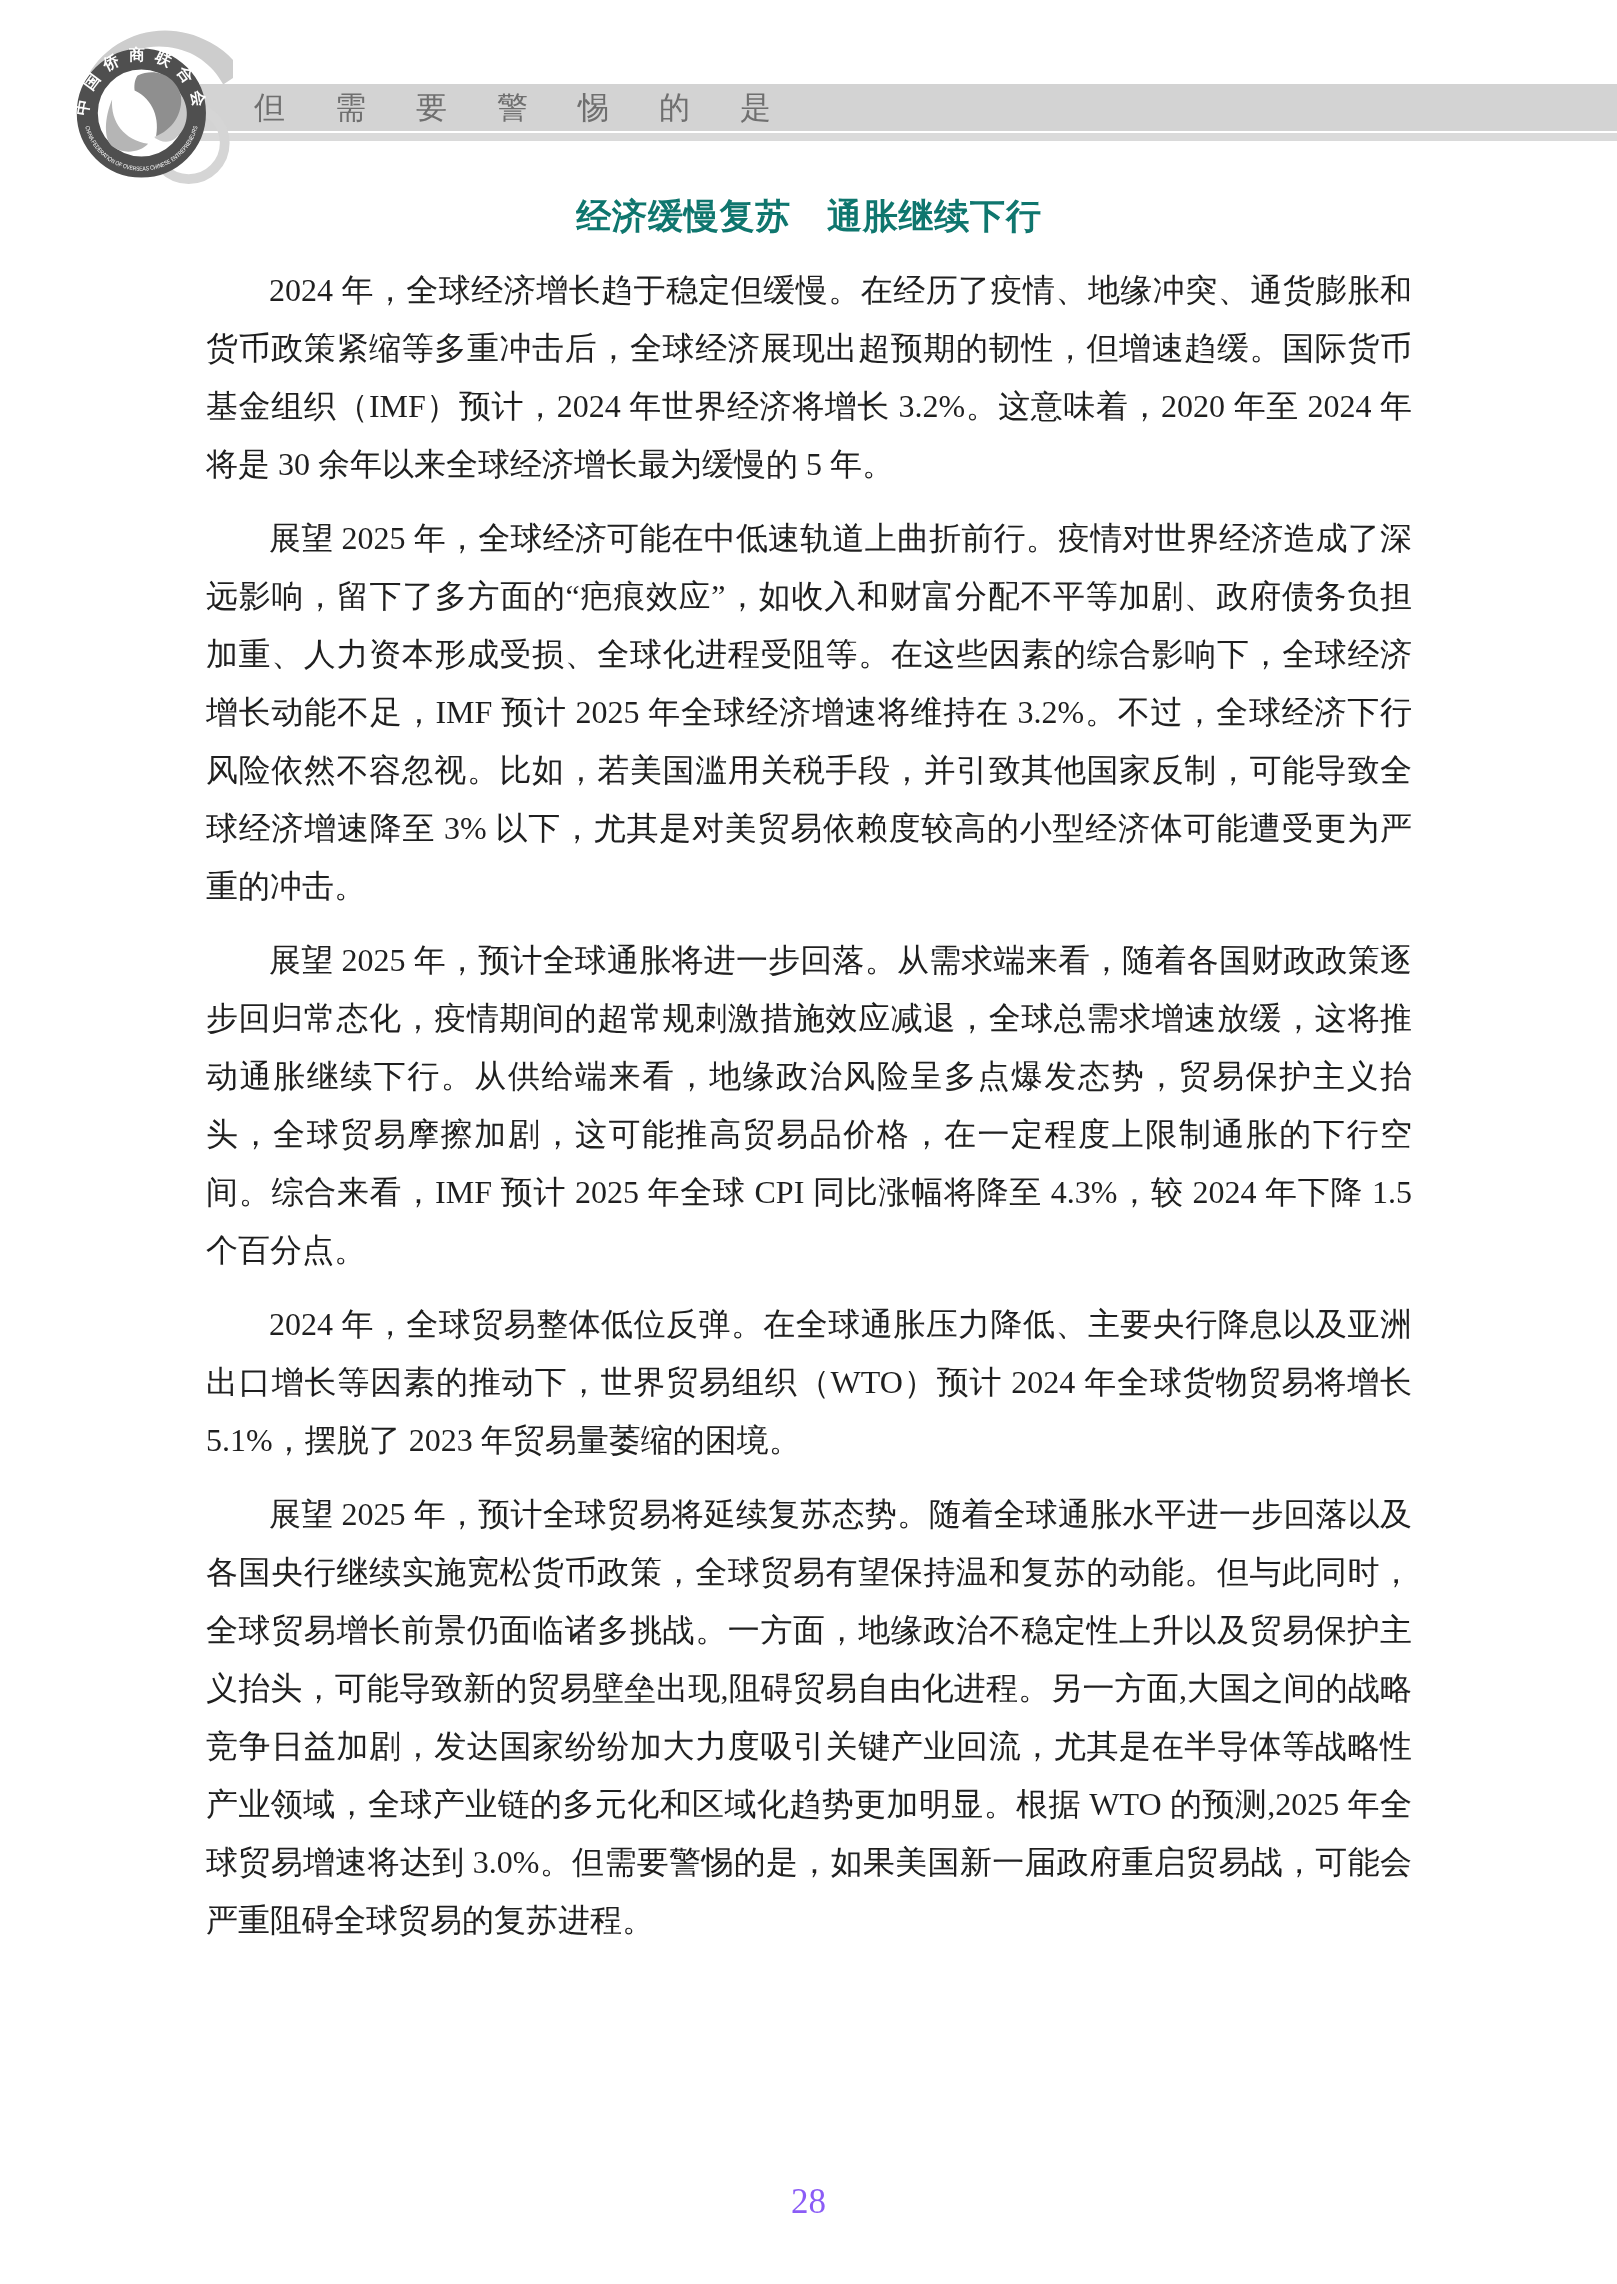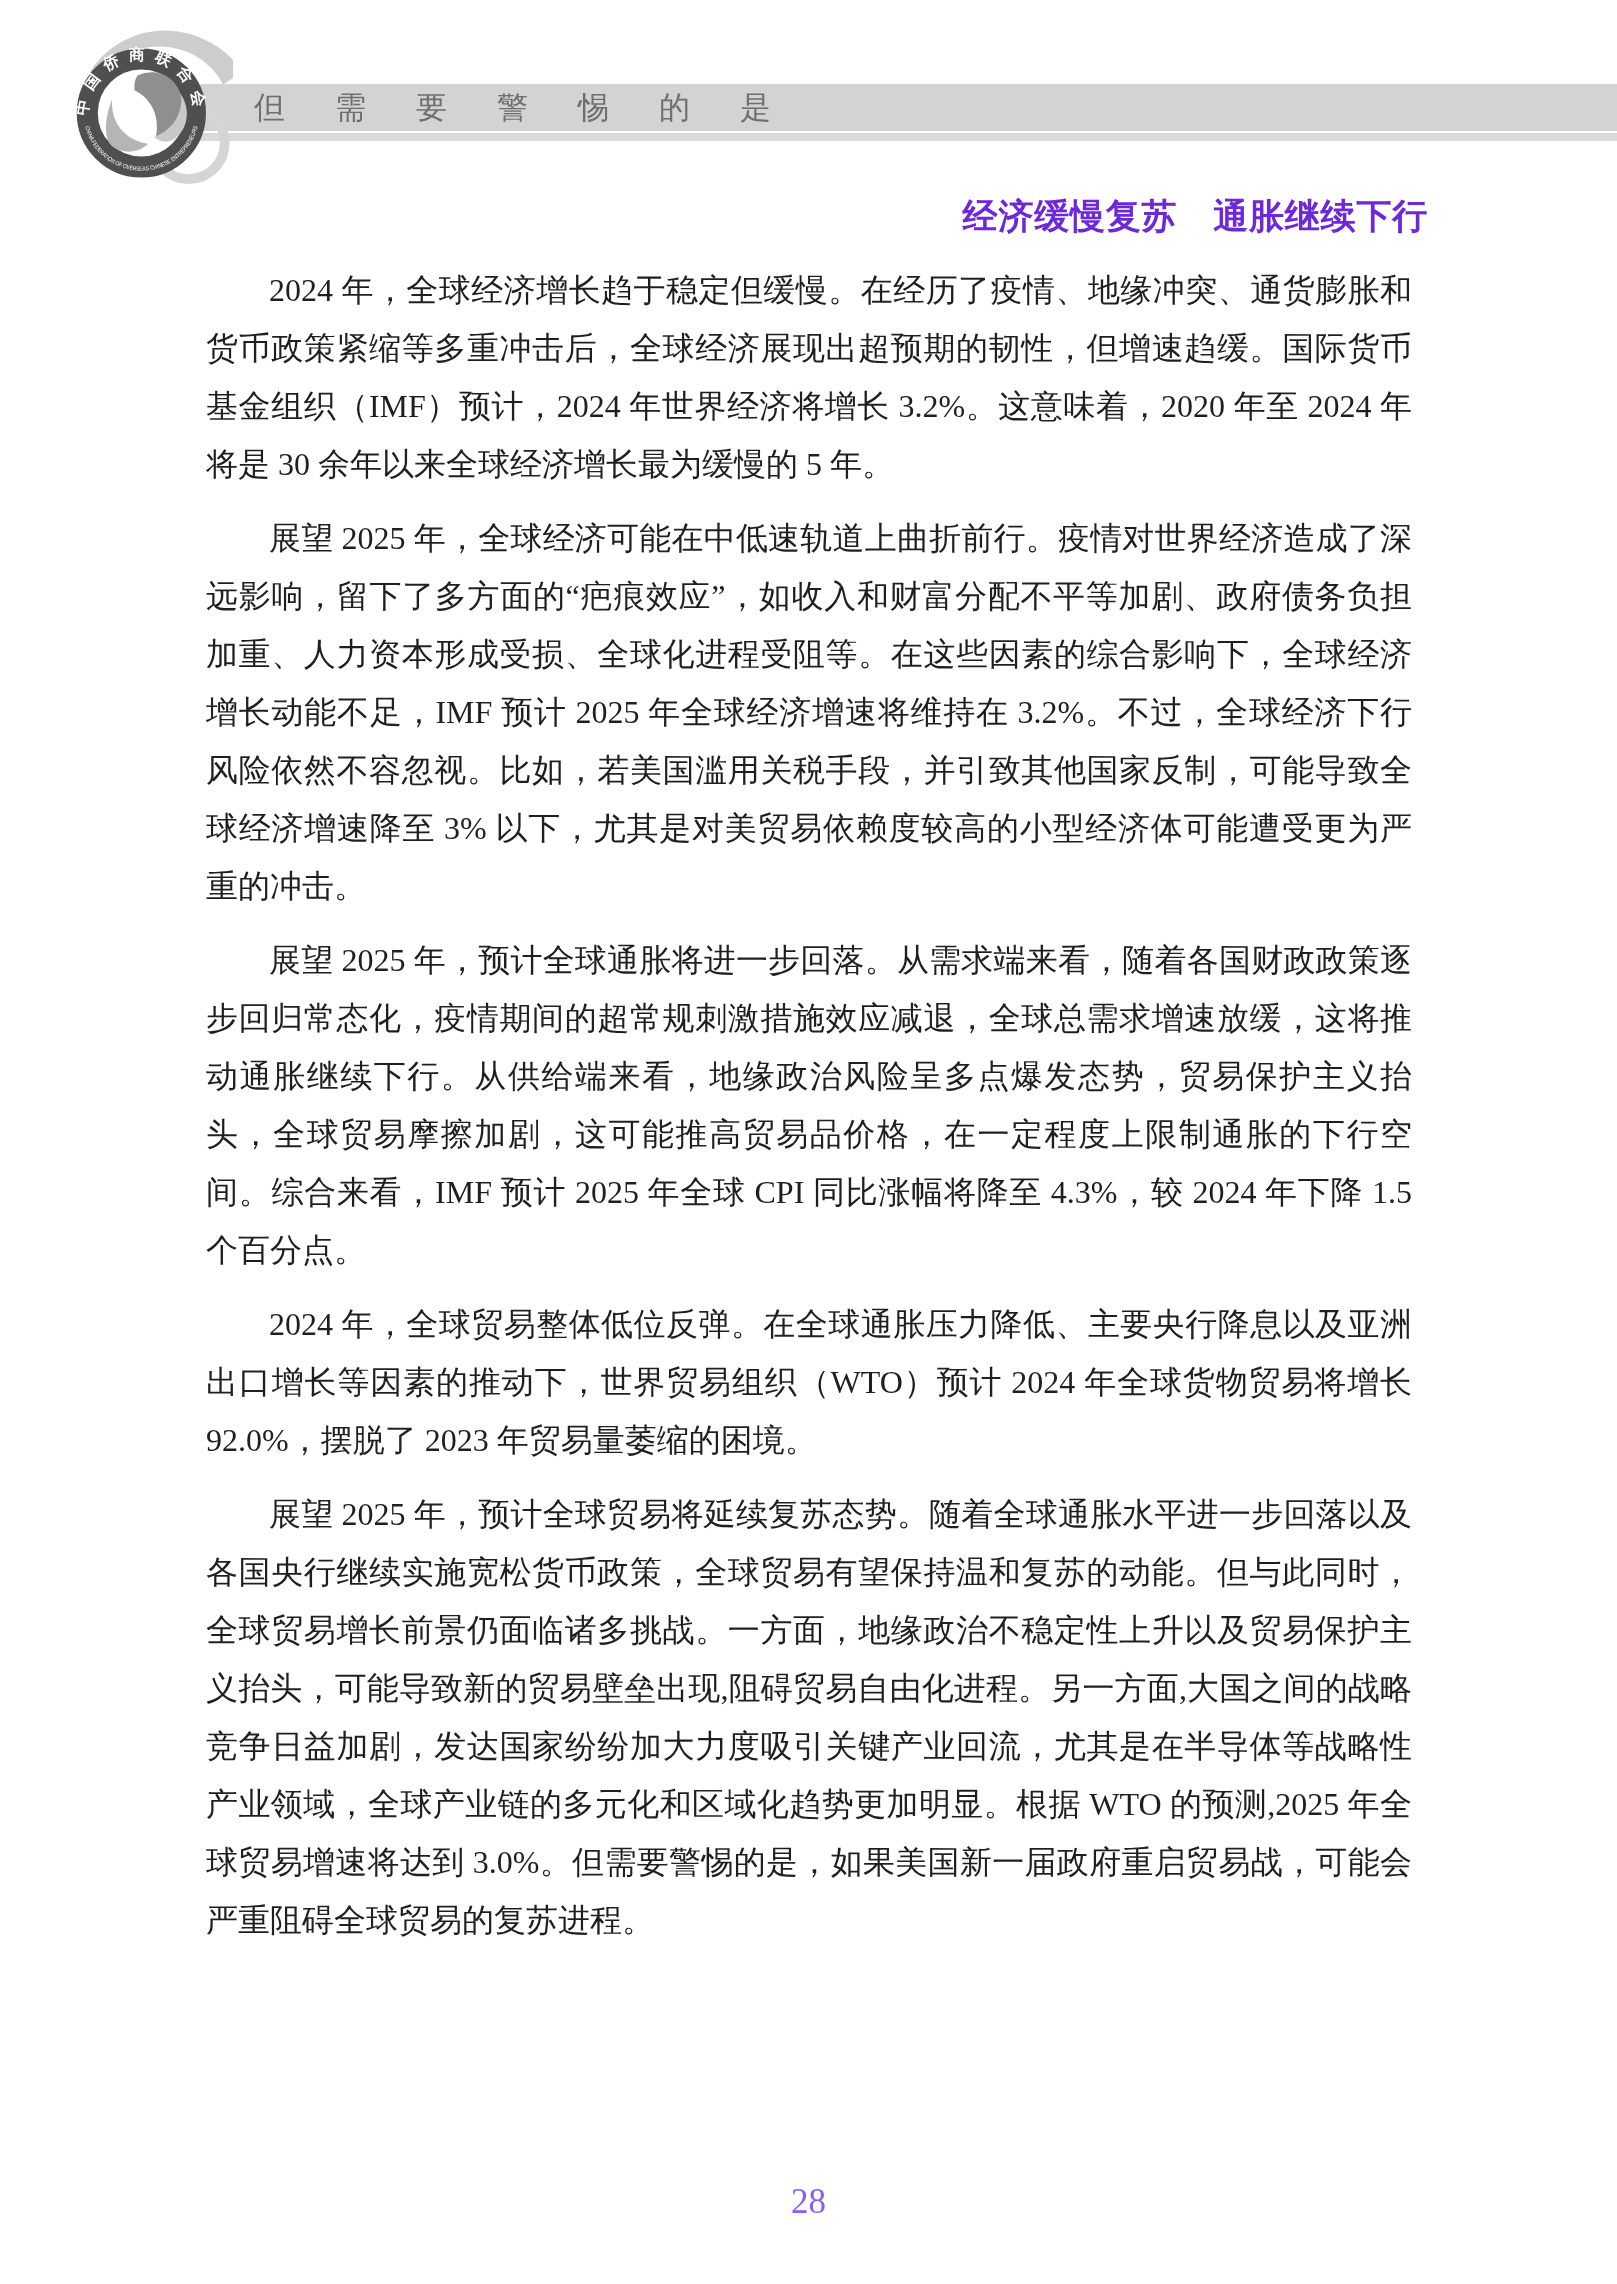--- a/index.html
+++ b/index.html
@@ -20,22 +20,22 @@
   
   .logo{position:absolute;left:64px;top:6px;width:169px;height:181px;}
   
   .content{
     position:absolute;left:190px;top:187px;width:1238px;
     font-size:32px;line-height:58px;color:#1f1f1f;
     text-align:justify;text-justify:inter-character;
   }
   .sec-title{
     margin:0;font-family:"Liberation Sans","DejaVu Sans",sans-serif;
-    font-weight:700;font-size:35px;line-height:58px;color:#6d28d9;
-    text-align:right;text-indent:0;letter-spacing:0.8px;
+    font-weight:700;font-size:35px;line-height:58px;color:#0f766e;
+    text-align:center;text-indent:0;letter-spacing:0.8px;
   }
   .content p{margin:16px;text-indent:63px;}
   .page-number{
     position:absolute;top:2182px;left:0;width:100%;text-align:center;
     font-size:35px;color:#8b5cf6;font-family:"Liberation Serif","DejaVu Serif",serif;
   }
 </style>
 </head>
 <body>
 
@@ -69,18 +69,18 @@
       <path d="M 120,174 C 146,164 158,142 156,118 C 168,136 166,162 148,176 C 139,183 128,181 120,174 Z" fill="#c9c9c9"></path>
     </g>
   </svg>
 </div>
 
 <div class="content">
   <h1 class="sec-title">经济缓慢复苏　通胀继续下行</h1>
   <p>2024 年，全球经济增长趋于稳定但缓慢。在经历了疫情、地缘冲突、通货膨胀和货币政策紧缩等多重冲击后，全球经济展现出超预期的韧性，但增速趋缓。国际货币基金组织（IMF）预计，2024 年世界经济将增长 3.2%。这意味着，2020 年至 2024 年将是 30 余年以来全球经济增长最为缓慢的 5 年。</p>
   <p>展望 2025 年，全球经济可能在中低速轨道上曲折前行。疫情对世界经济造成了深远影响，留下了多方面的“疤痕效应”，如收入和财富分配不平等加剧、政府债务负担加重、人力资本形成受损、全球化进程受阻等。在这些因素的综合影响下，全球经济增长动能不足，IMF 预计 2025 年全球经济增速将维持在 3.2%。不过，全球经济下行风险依然不容忽视。比如，若美国滥用关税手段，并引致其他国家反制，可能导致全球经济增速降至 3% 以下，尤其是对美贸易依赖度较高的小型经济体可能遭受更为严重的冲击。</p>
   <p>展望 2025 年，预计全球通胀将进一步回落。从需求端来看，随着各国财政政策逐步回归常态化，疫情期间的超常规刺激措施效应减退，全球总需求增速放缓，这将推动通胀继续下行。从供给端来看，地缘政治风险呈多点爆发态势，贸易保护主义抬头，全球贸易摩擦加剧，这可能推高贸易品价格，在一定程度上限制通胀的下行空间。综合来看，IMF 预计 2025 年全球 CPI 同比涨幅将降至 4.3%，较 2024 年下降 1.5 个百分点。</p>
-  <p>2024 年，全球贸易整体低位反弹。在全球通胀压力降低、主要央行降息以及亚洲出口增长等因素的推动下，世界贸易组织（WTO）预计 2024 年全球货物贸易将增长 92.0%，摆脱了 2023 年贸易量萎缩的困境。</p>
+  <p>2024 年，全球贸易整体低位反弹。在全球通胀压力降低、主要央行降息以及亚洲出口增长等因素的推动下，世界贸易组织（WTO）预计 2024 年全球货物贸易将增长 5.1%，摆脱了 2023 年贸易量萎缩的困境。</p>
   <p>展望 2025 年，预计全球贸易将延续复苏态势。随着全球通胀水平进一步回落以及各国央行继续实施宽松货币政策，全球贸易有望保持温和复苏的动能。但与此同时，全球贸易增长前景仍面临诸多挑战。一方面，地缘政治不稳定性上升以及贸易保护主义抬头，可能导致新的贸易壁垒出现,阻碍贸易自由化进程。另一方面,大国之间的战略竞争日益加剧，发达国家纷纷加大力度吸引关键产业回流，尤其是在半导体等战略性产业领域，全球产业链的多元化和区域化趋势更加明显。根据 WTO 的预测,2025 年全球贸易增速将达到 3.0%。但需要警惕的是，如果美国新一届政府重启贸易战，可能会严重阻碍全球贸易的复苏进程。</p>
 </div>
 
 <div class="page-number">28</div>
 
 
 </body></html>

